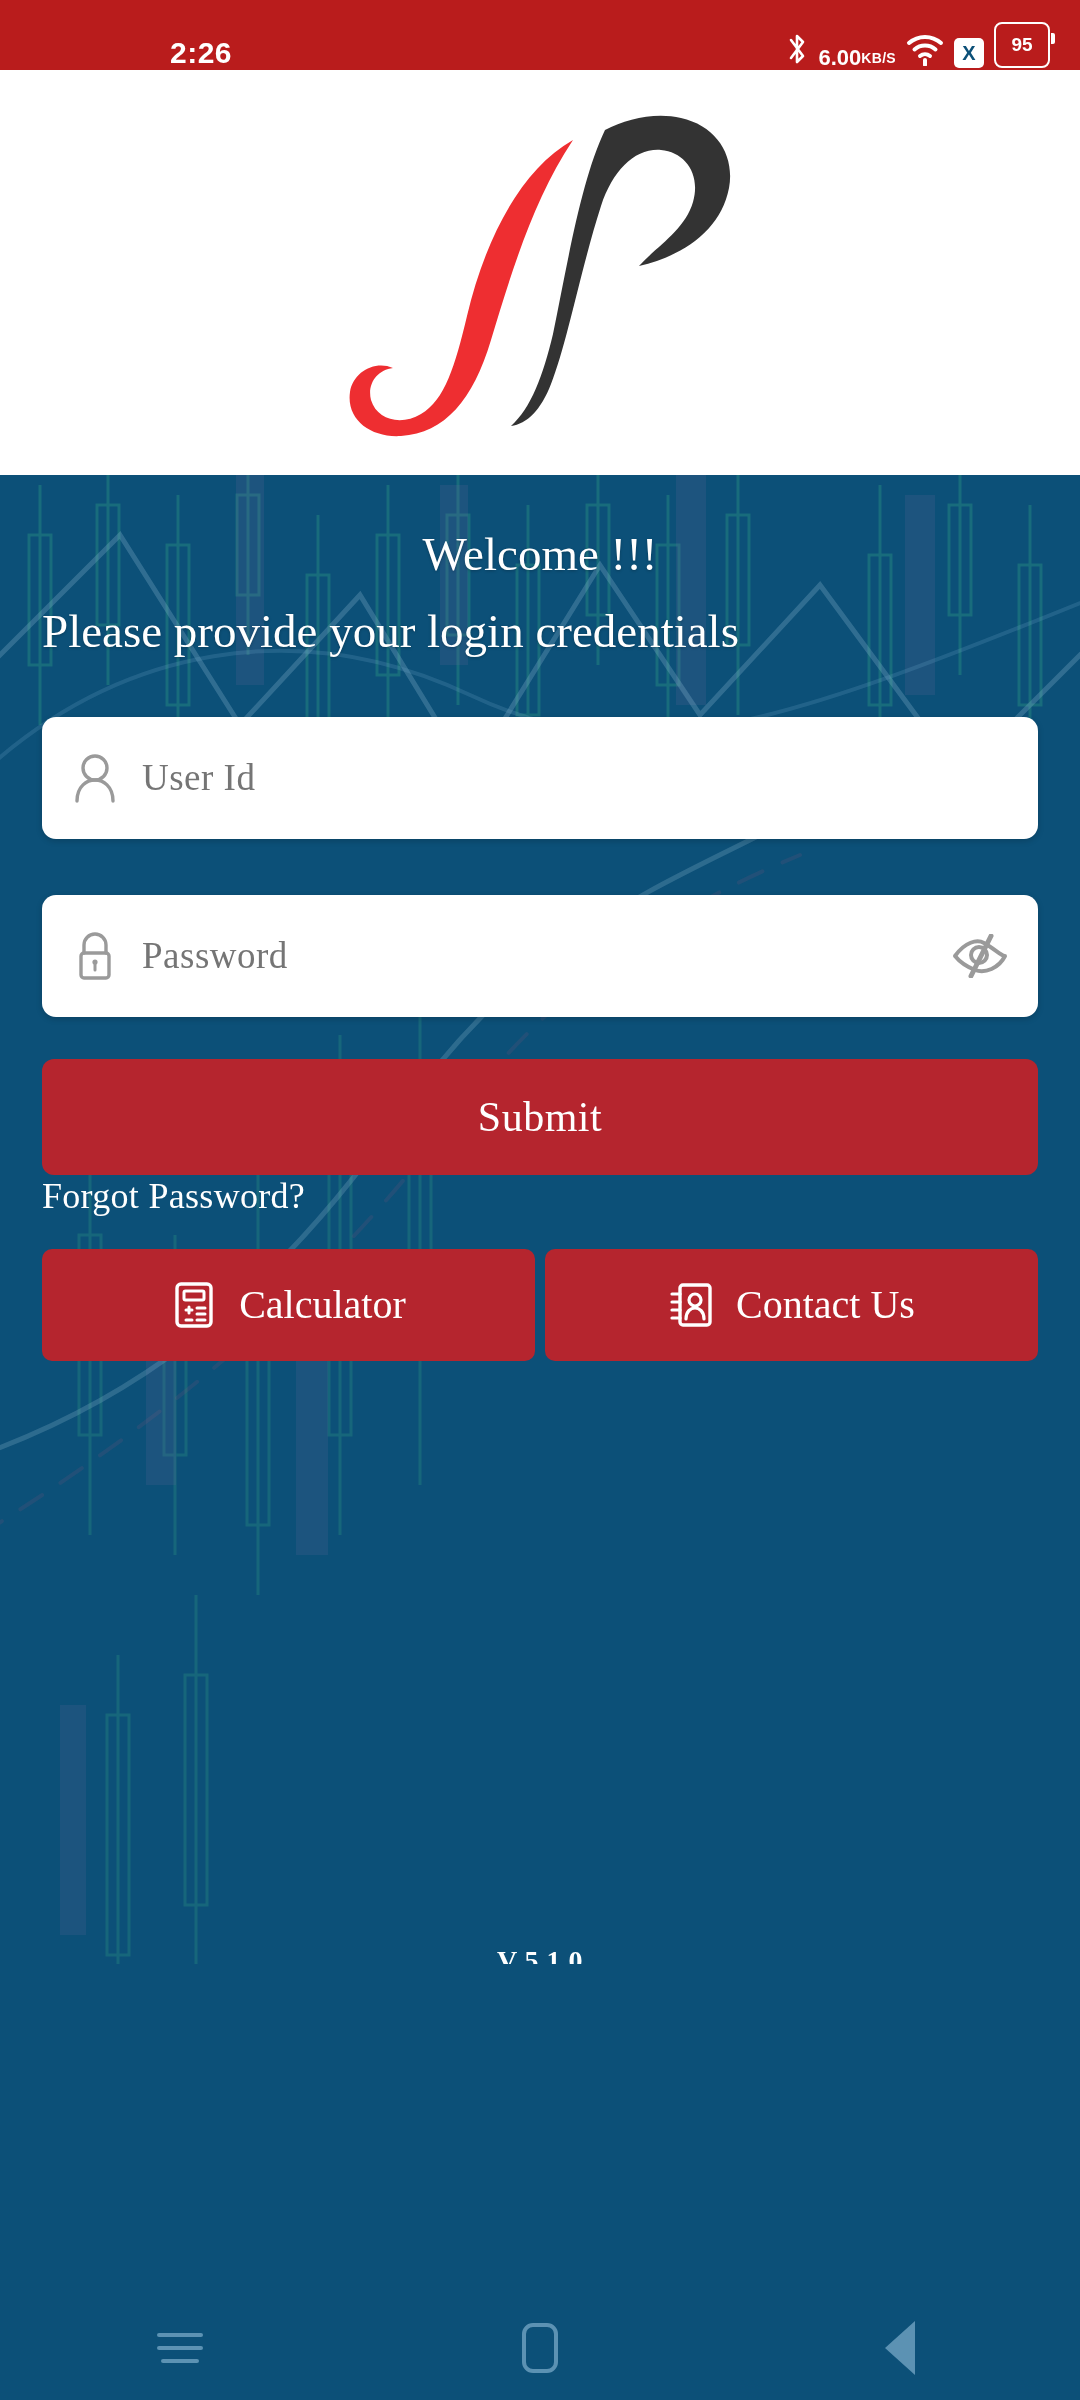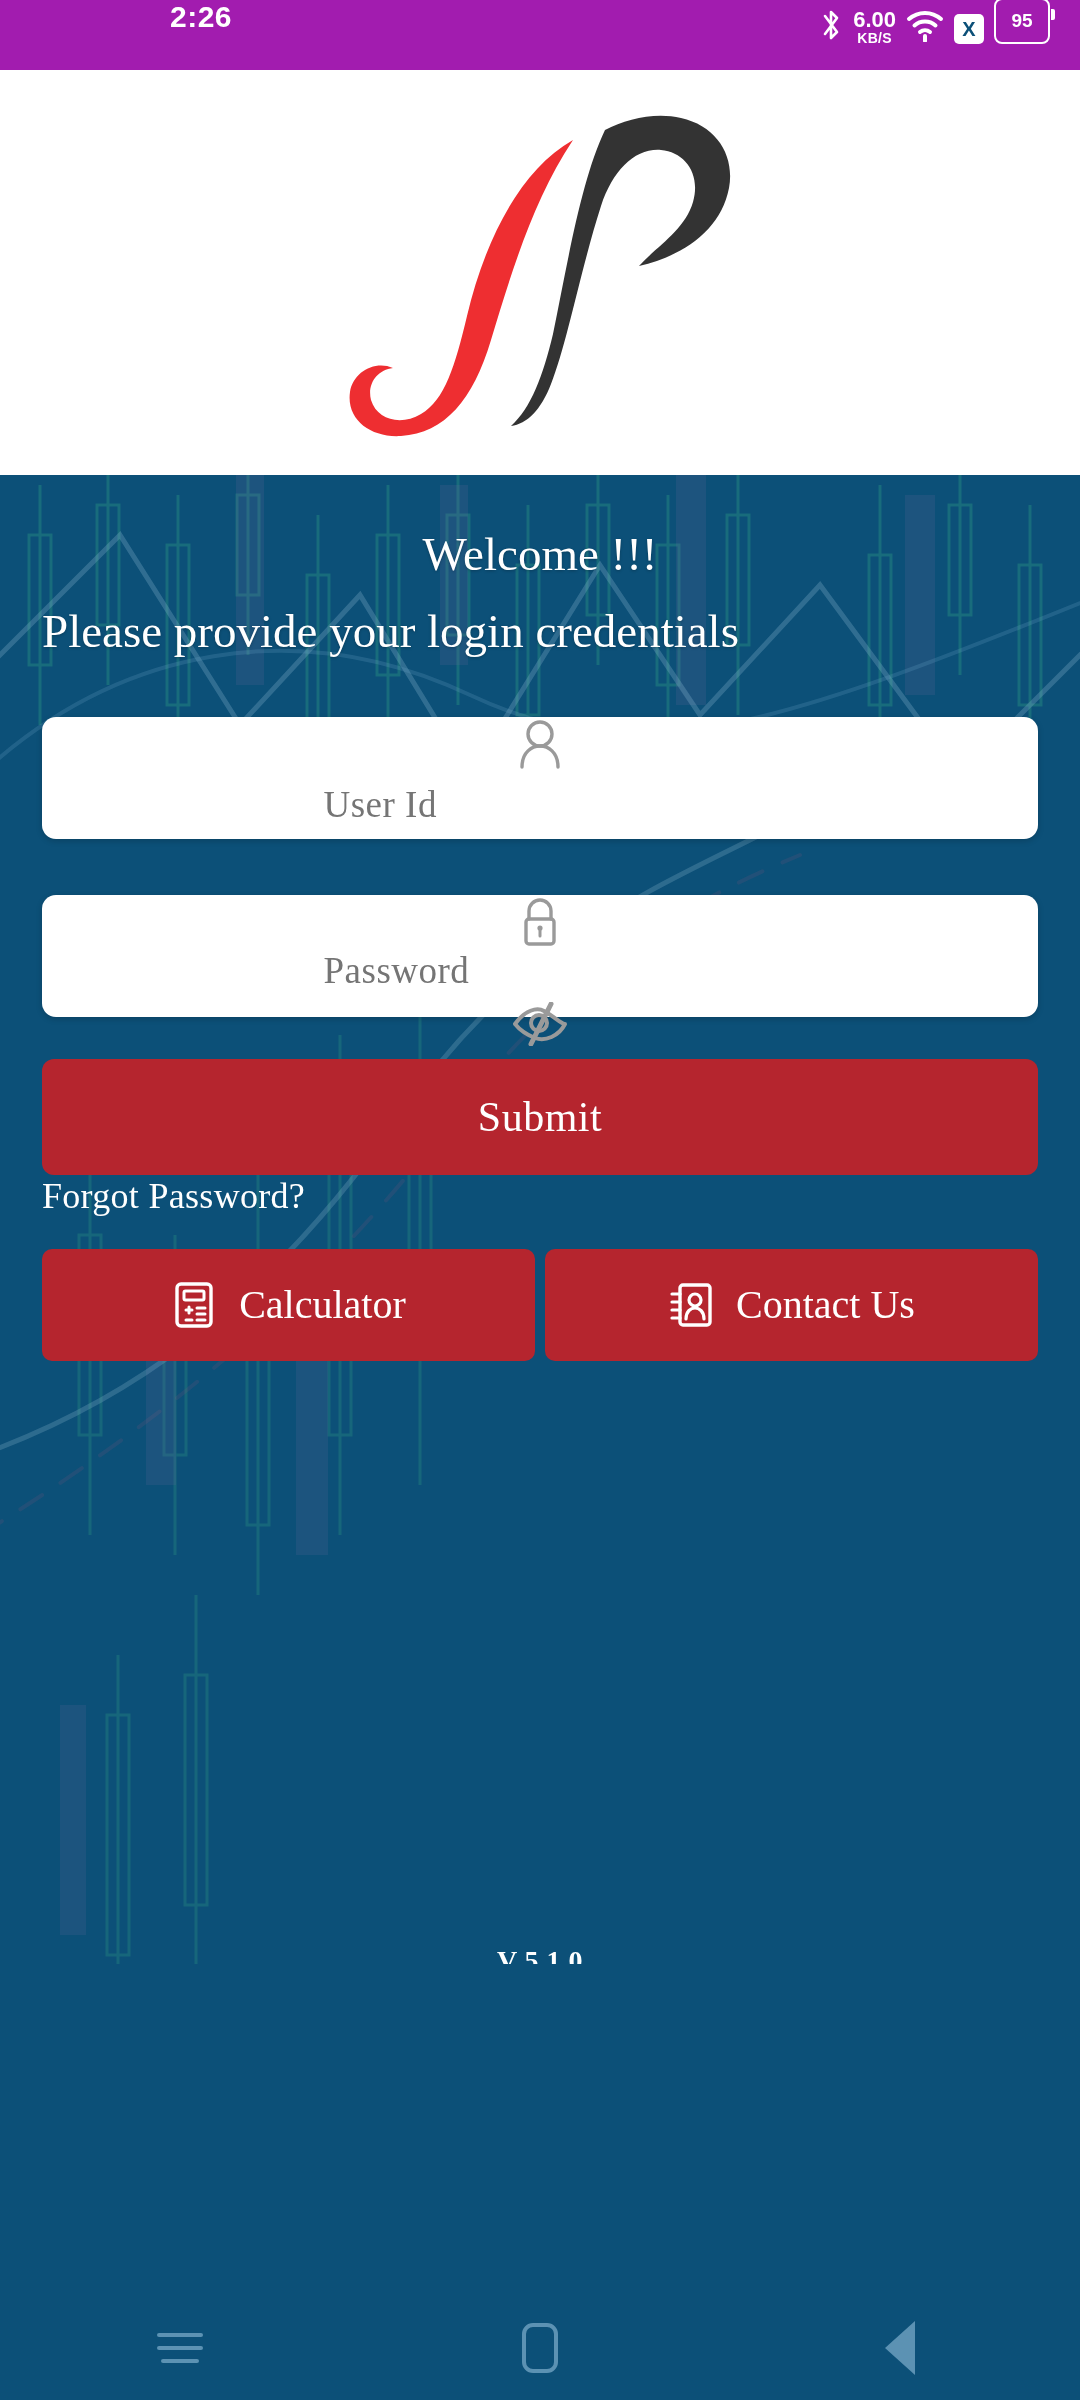--- a/index.html
+++ b/index.html
@@ -5,36 +5,36 @@
   * { margin:0; padding:0; box-sizing:border-box; }
   html,body { width:1080px; height:2400px; overflow:hidden; }
   body {
     font-family: "Liberation Serif", serif;
     background:#0C5078;
   }
 
   
   .statusbar{
     position:absolute; top:0; left:0; width:1080px; height:70px;
-    background:#a21caf; color:#fff;
-    display:flex; align-items:flex-start;
+    background:#b91c1c; color:#fff;
+    display:flex; align-items:flex-end;
   }
   .sb-time{
     font-family:"Liberation Sans", sans-serif;
     font-size:30px; font-weight:600; letter-spacing:.5px;
     margin-left:170px;
   }
   .sb-right{
     margin-left:auto; margin-right:30px;
     display:flex; align-items:flex-end; gap:10px;
   }
   .sb-speed{
     font-family:"Liberation Sans", sans-serif;
     line-height:1; text-align:center;
-    display:flex; flex-direction:column; align-items:center;
+    display:flex; flex-direction:row; align-items:center;
     transform:translateY(-1px);
   }
   .sb-speed .v{ font-size:22px; font-weight:700; }
   .sb-speed .u{ font-size:14px; font-weight:700; letter-spacing:.3px; }
   .sb-simx{
     width:30px; height:30px; border-radius:5px; background:#fff; color:#0C5078;
     font-family:"Liberation Sans", sans-serif; font-size:20px; font-weight:700;
     display:flex; align-items:center; justify-content:center;
     transform:translateY(-2px);
   }
@@ -89,21 +89,20 @@
 
   
   .field{
     margin-top:0;
     height:122px;
     background:#ffffff;
     border-radius:14px;
     display:flex; align-items:center;
     padding:0 26px;
     box-shadow:0 2px 6px rgba(0,0,0,.18);
-    flex-direction:column;
   }
   #user-field{ margin-top:60px; }
   #pass-field{ margin-top:56px; }
   .field .ficon{
     width:54px; height:54px; flex:0 0 54px;
     display:flex; align-items:center; justify-content:center;
     color:#9a9a9a;
   }
   .field .fvalue{
     flex:1; margin-left:20px;

